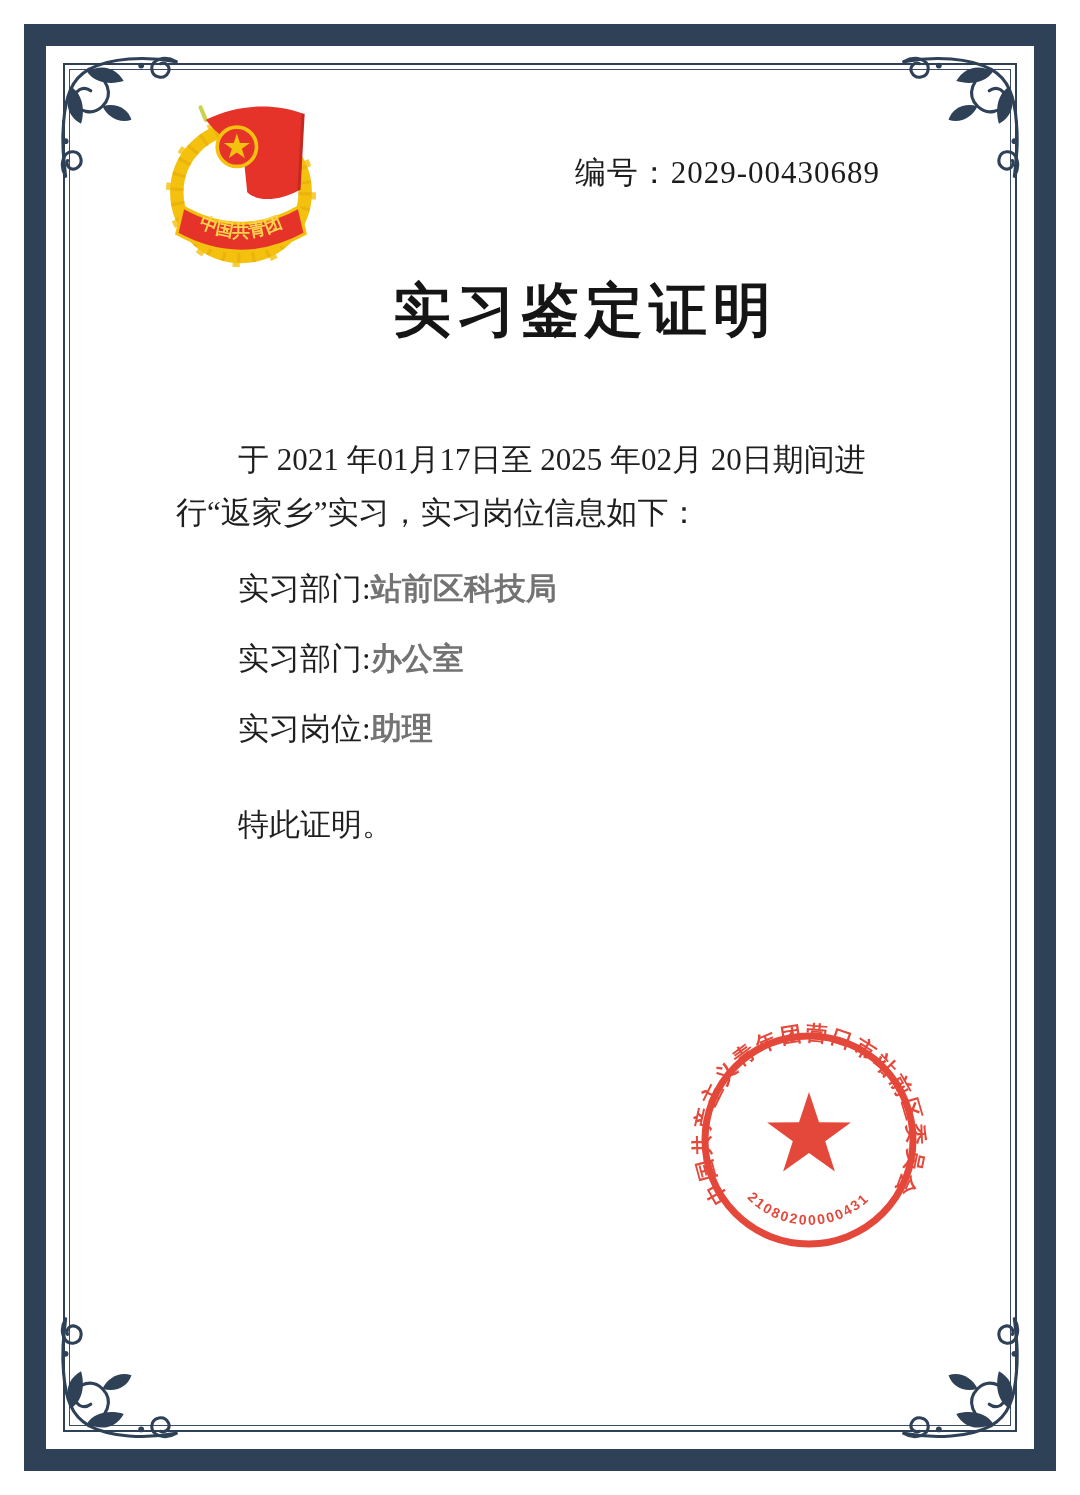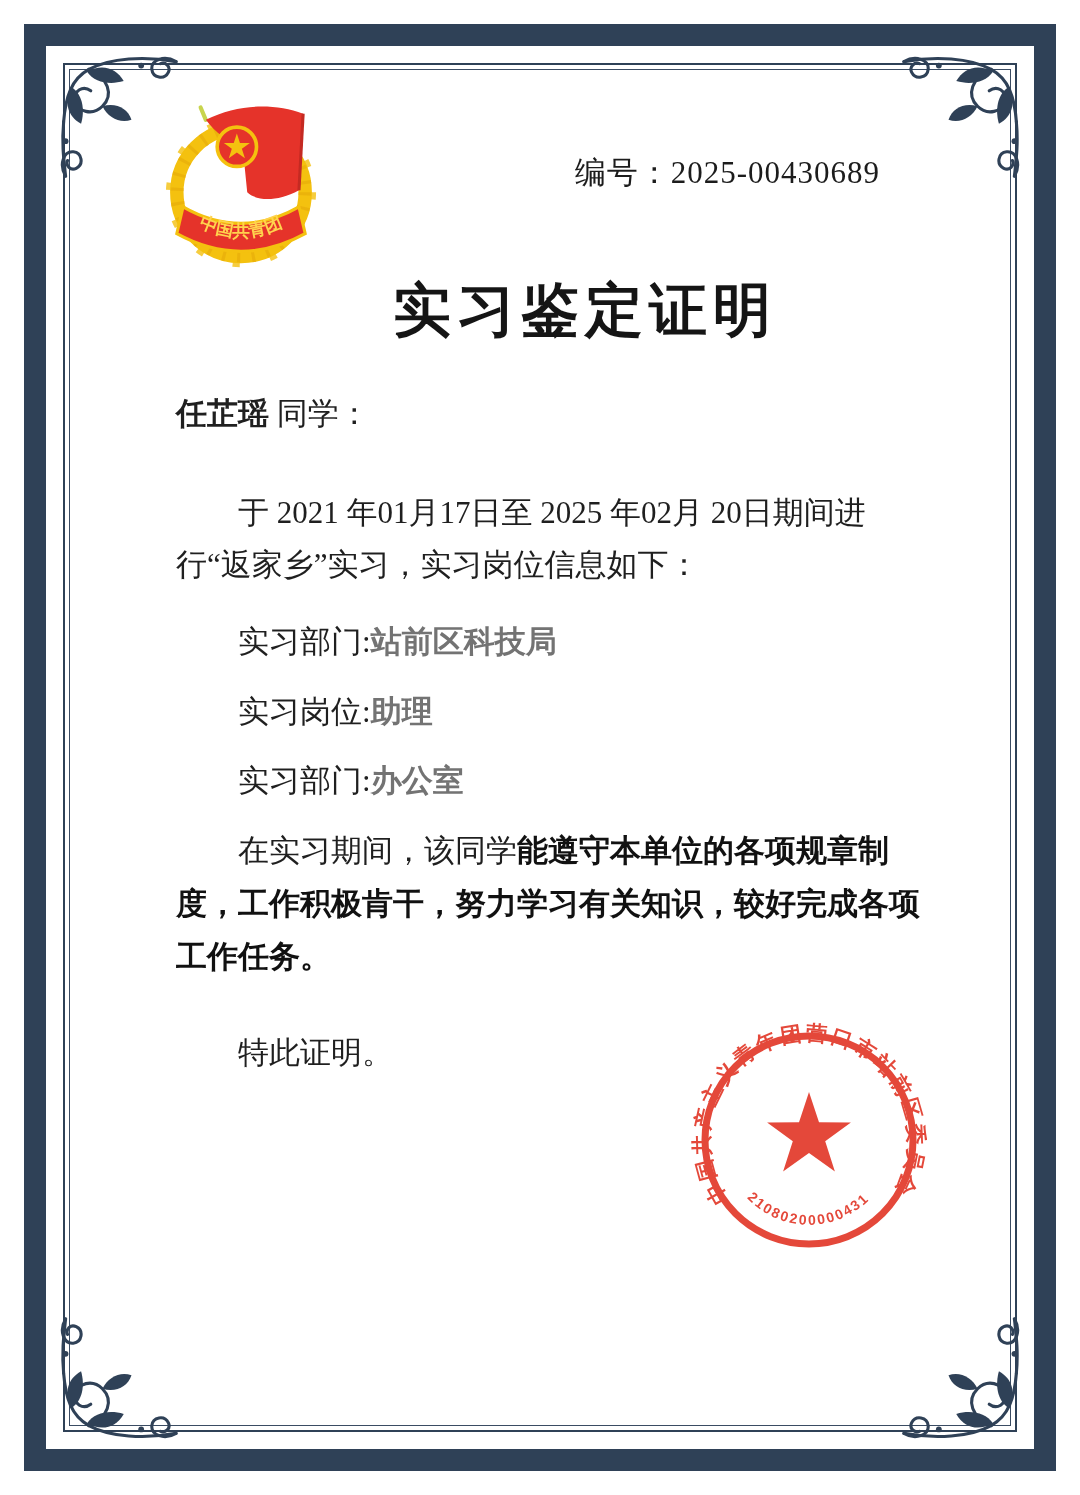--- a/index.html
+++ b/index.html
@@ -95,36 +95,34 @@
     <path d="M140,18 L136,92" stroke="#c42a22" stroke-width="3"></path>
     <circle cx="76" cy="50" r="19" fill="#e5332a" stroke="#f4c10f" stroke-width="3.5"></circle>
     <use href="#star5" transform="translate(76,51) scale(0.3)" fill="#f4c10f"></use>
     <path d="M24,108 Q80,140 136,108 L142,134 Q80,168 18,134 Z" fill="#e5332a" stroke="#f4c10f" stroke-width="3"></path>
     <path id="bannerArc" d="M30,122 Q80,152 130,122" fill="none"></path>
     <text font-size="17" font-weight="bold" fill="#ffd34d" text-anchor="middle" class="seal-text">
       <textPath href="#bannerArc" startOffset="50%">中国共青团</textPath>
     </text>
   </svg>
 
-  <div class="serial"><span>编号：</span><span>2025-00430689</span></div>
+  <div class="serial"><span>编号：</span><span>2029-00430689</span></div>
 
   <h1 class="title">实习鉴定证明</h1>
 
   <div class="body">
-    <p class="name-line"><span class="bold-serif">任芷瑶</span><span> 同学：</span></p>
 
     <p class="intro">于 2021 年01月17日至 2025 年02月 20日期间进行“返家乡”实习，实习岗位信息如下：</p>
 
     <div class="fields">
       <p class="field"><span>实习部门:</span><span class="value">站前区科技局</span></p>
+      <p class="field"><span>实习部门:</span><span class="value">办公室</span></p>
       <p class="field"><span>实习岗位:</span><span class="value">助理</span></p>
-      <p class="field"><span>实习部门:</span><span class="value">办公室</span></p>
     </div>
 
-    <p class="evaluation"><span>在实习期间，该同学</span><span class="bold-sans">能遵守本单位的各项规章制度，工作积极肯干，努力学习有关知识，较好完成各项工作任务。</span></p>
 
     <p class="closing">特此证明。</p>
   </div>
 
   <svg class="seal" viewBox="-118 -118 236 236">
     <circle cx="0" cy="0" r="104" fill="none" stroke="#e23b2c" stroke-width="7"></circle>
     <use href="#star5" transform="translate(0,-2)" fill="#e23b2c"></use>
     <path id="sealArcOrg" d="M -81,59 A 100,100 0 1 1 81,59" fill="none"></path>
     <path id="sealArcCode" d="M -62,58 A 85,85 0 0 0 62,58" fill="none"></path>
     <text font-size="21" font-weight="bold" fill="#e23b2c" letter-spacing="3" class="seal-text">

